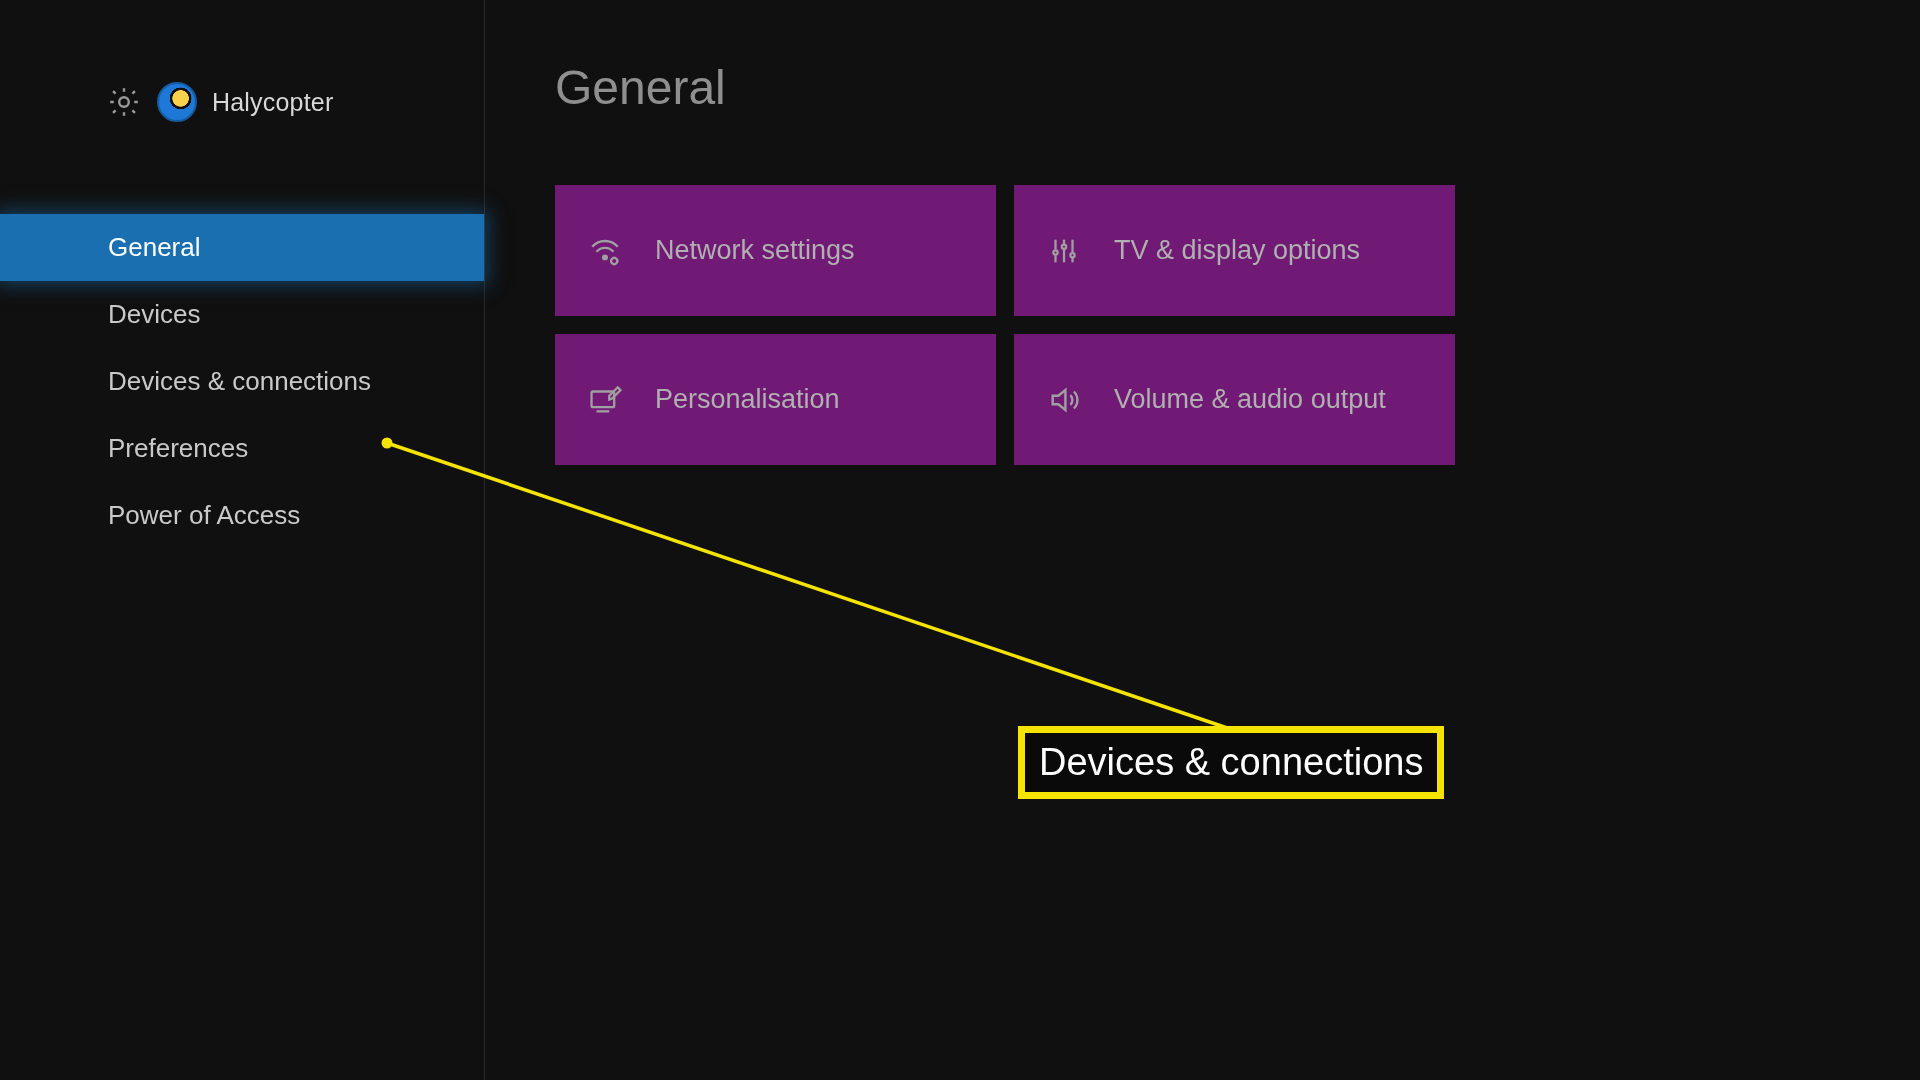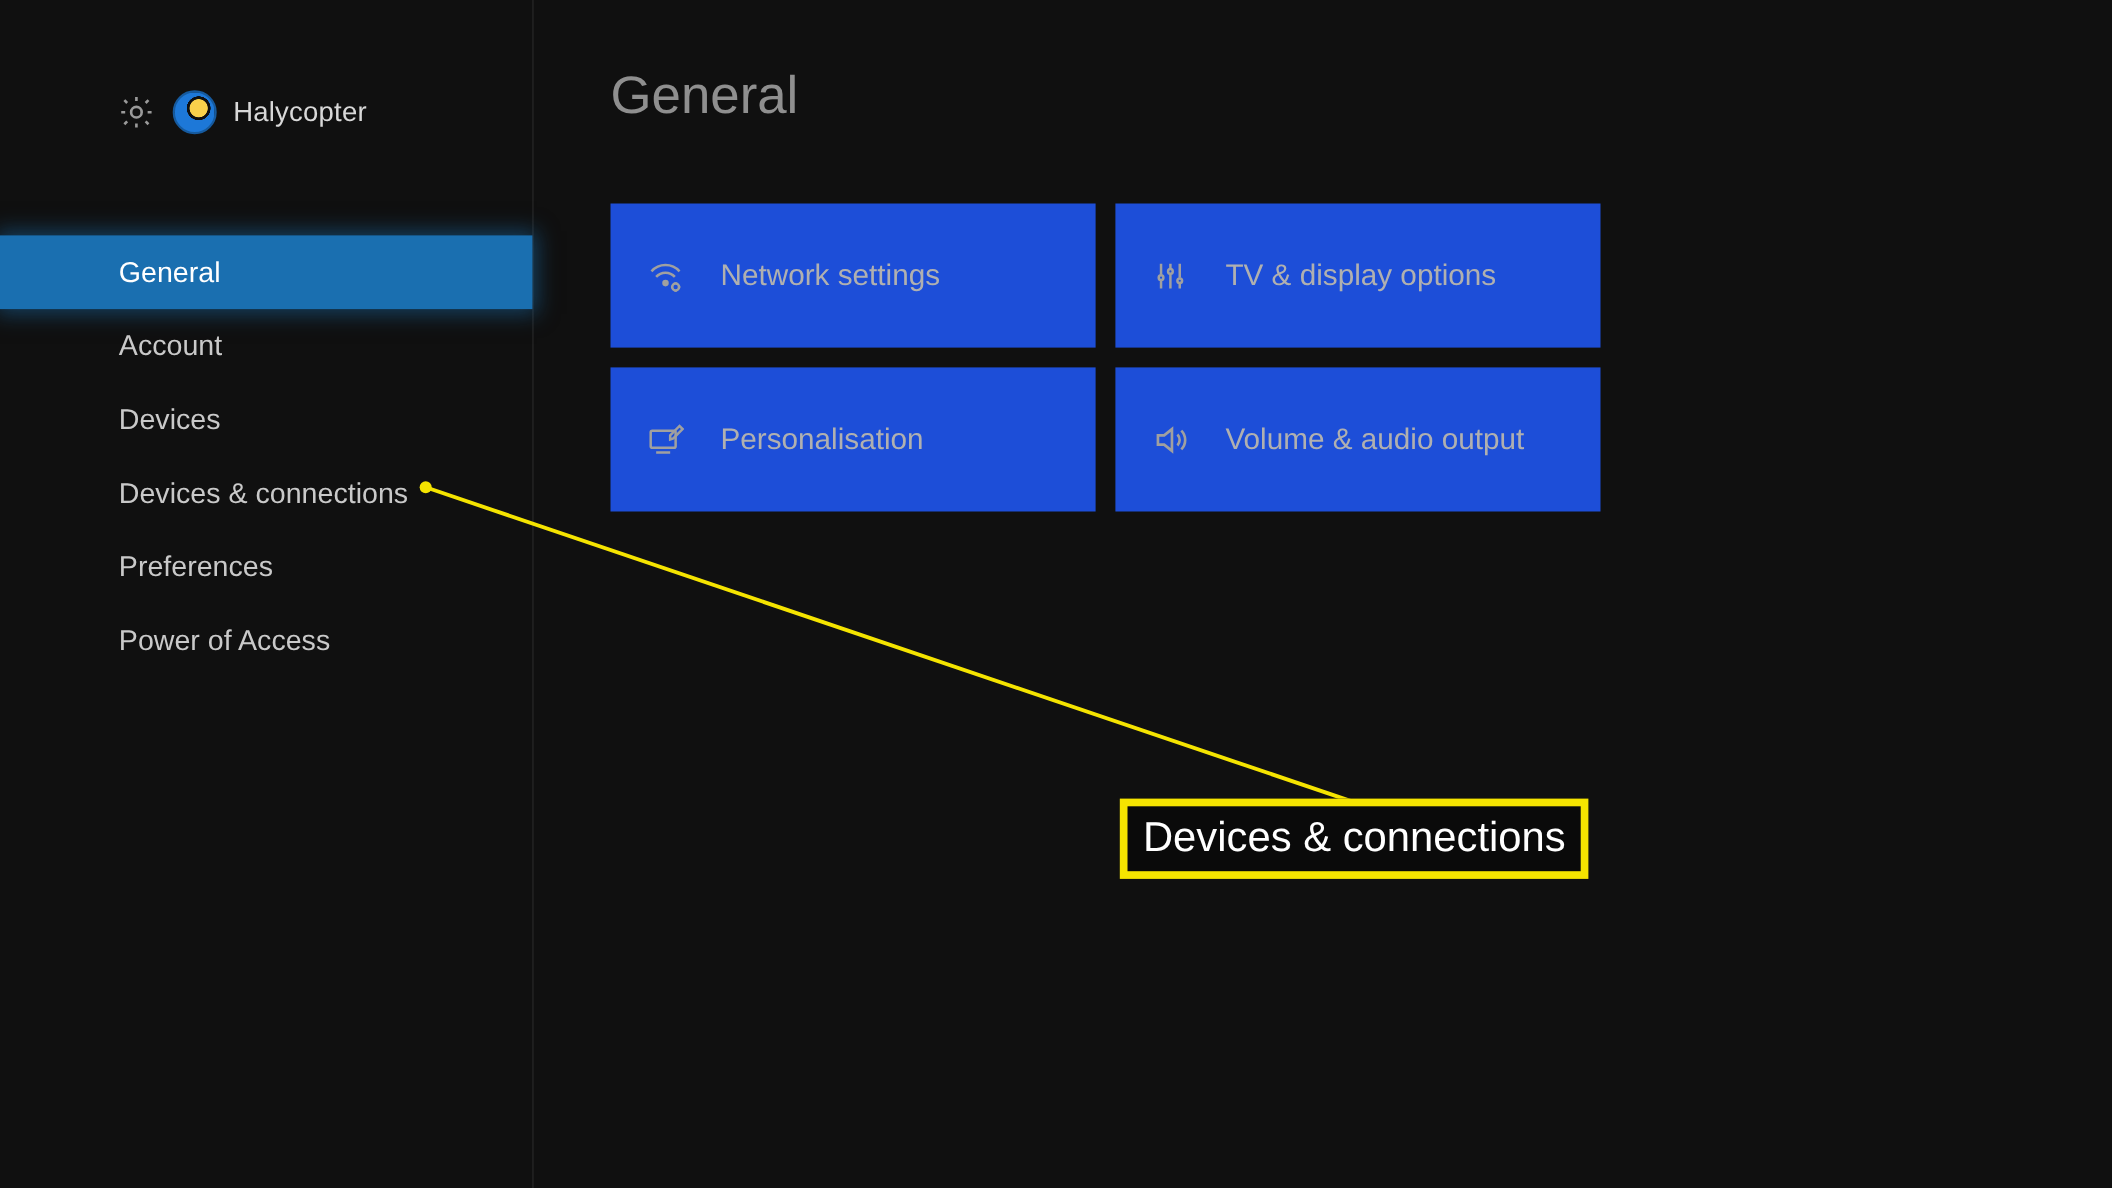--- a/index.html
+++ b/index.html
@@ -53,21 +53,21 @@
   
   .main { flex: 1; padding: 60px 0 0 70px; }
   .page-title { font-size: 48px; color: #8f8f8f; font-weight: 400; margin-bottom: 70px; }
   .tile-grid {
     display: grid;
     grid-template-columns: 441px 441px;
     grid-auto-rows: 131px;
     gap: 18px;
   }
   .tile {
-    background: #1d4ed8;
+    background: #701a75;
     display: flex; align-items: center;
     padding-left: 32px;
     gap: 32px;
     cursor: pointer;
   }
   .tile .ico { width: 36px; height: 36px; color: #a0a0a0; flex-shrink: 0; display:flex; align-items:center; justify-content:center; }
   .tile .label { font-size: 27px; color: #b0b0b0; }
   
   .callout {
     position: absolute;
@@ -99,23 +99,20 @@
           <path d="M12 2.8v2.4M12 18.8v2.4M4.7 4.7l1.7 1.7M17.6 17.6l1.7 1.7M2.8 12h2.4M18.8 12h2.4M4.7 19.3l1.7-1.7M17.6 6.4l1.7-1.7"></path>
         </svg>
       </span>
       <span class="avatar"></span>
       <span class="username">Halycopter</span>
     </div>
 
     <nav class="nav">
       <div class="nav-item active">
         <span>General</span>
-      </div>
-      <div class="nav-item">
-        <span>Account</span>
       </div>
       <div class="nav-item">
         <span>Devices</span>
       </div>
       <div class="nav-item">
         <span>Devices &amp; connections</span>
       </div>
       <div class="nav-item">
         <span>Preferences</span>
       </div>

